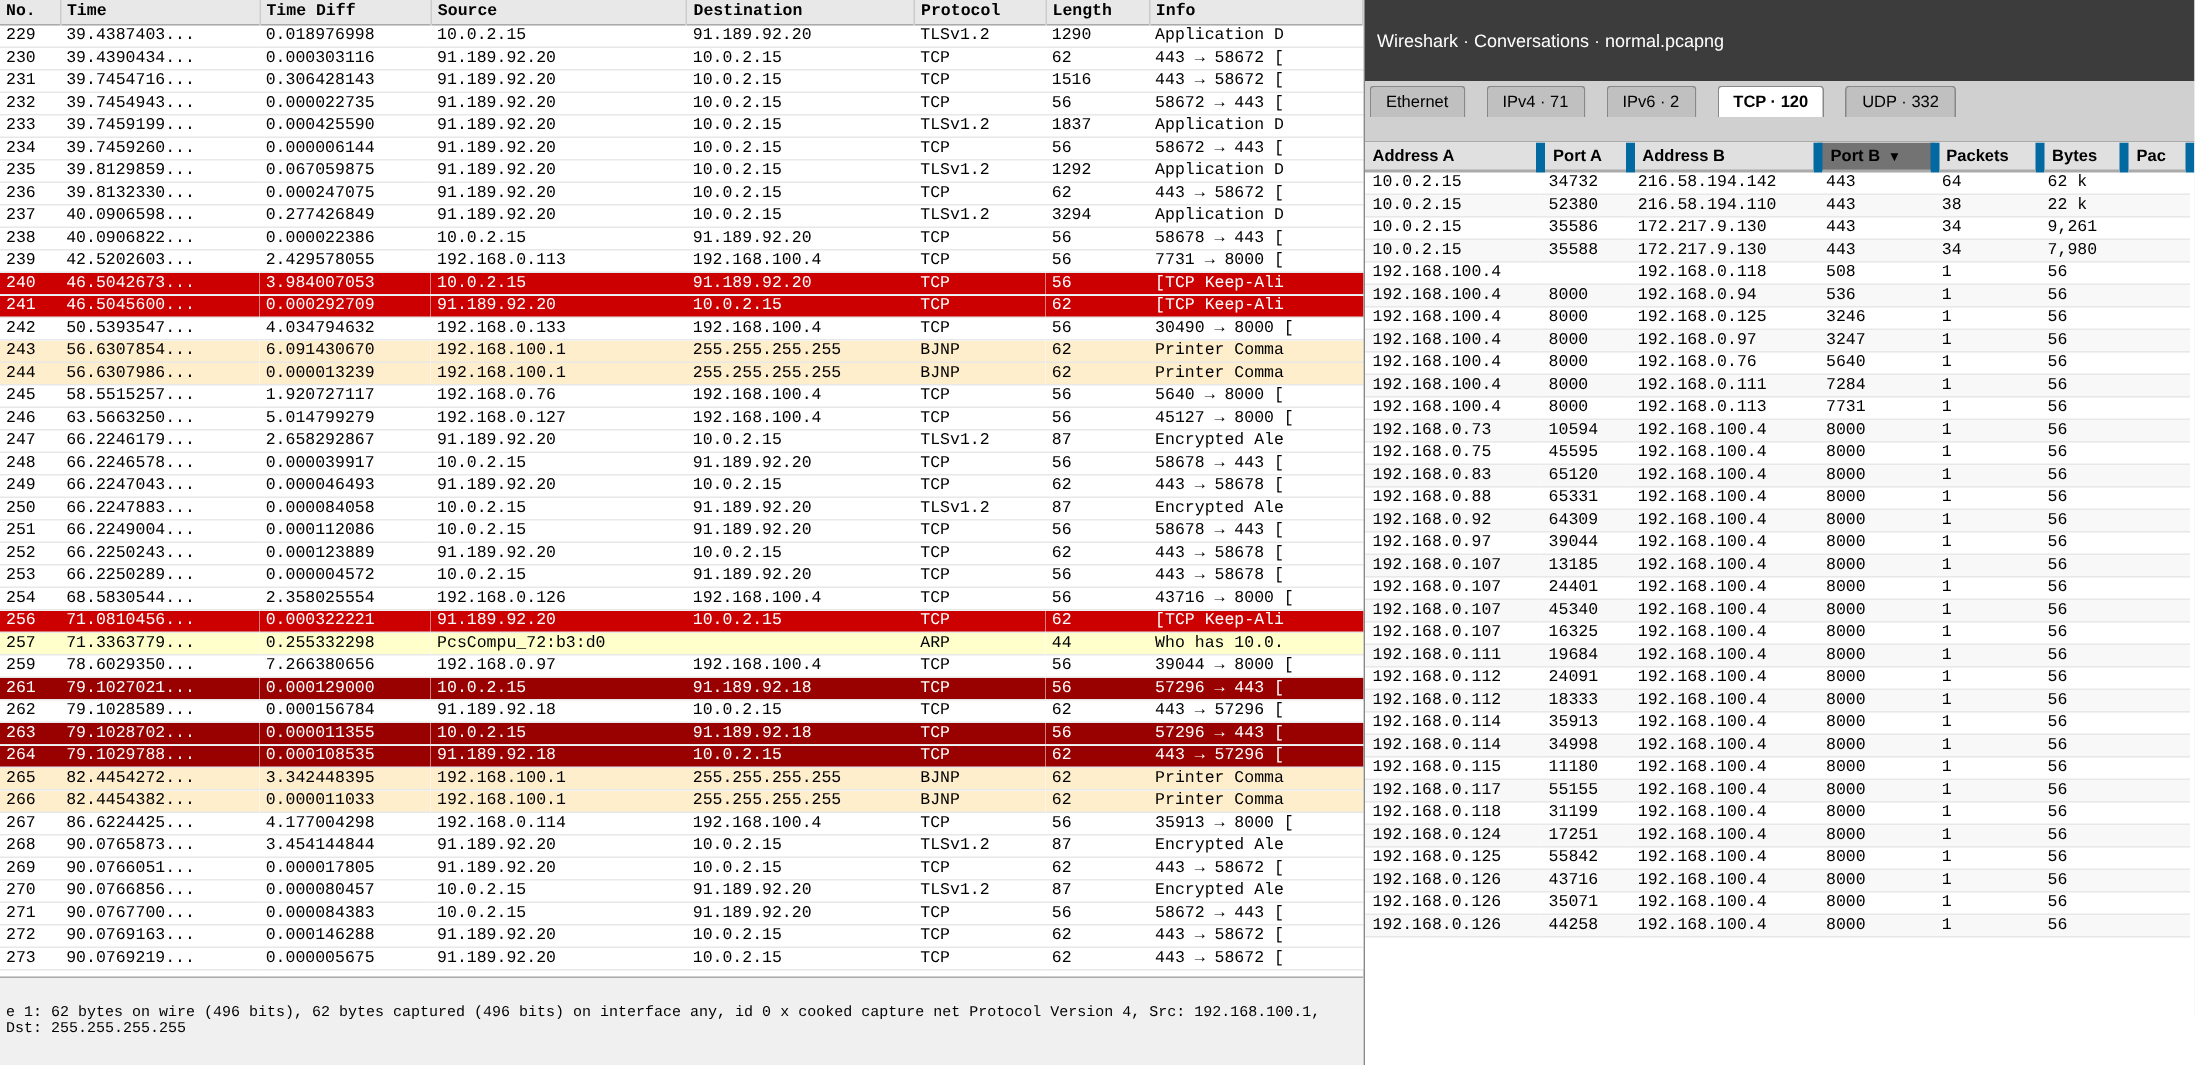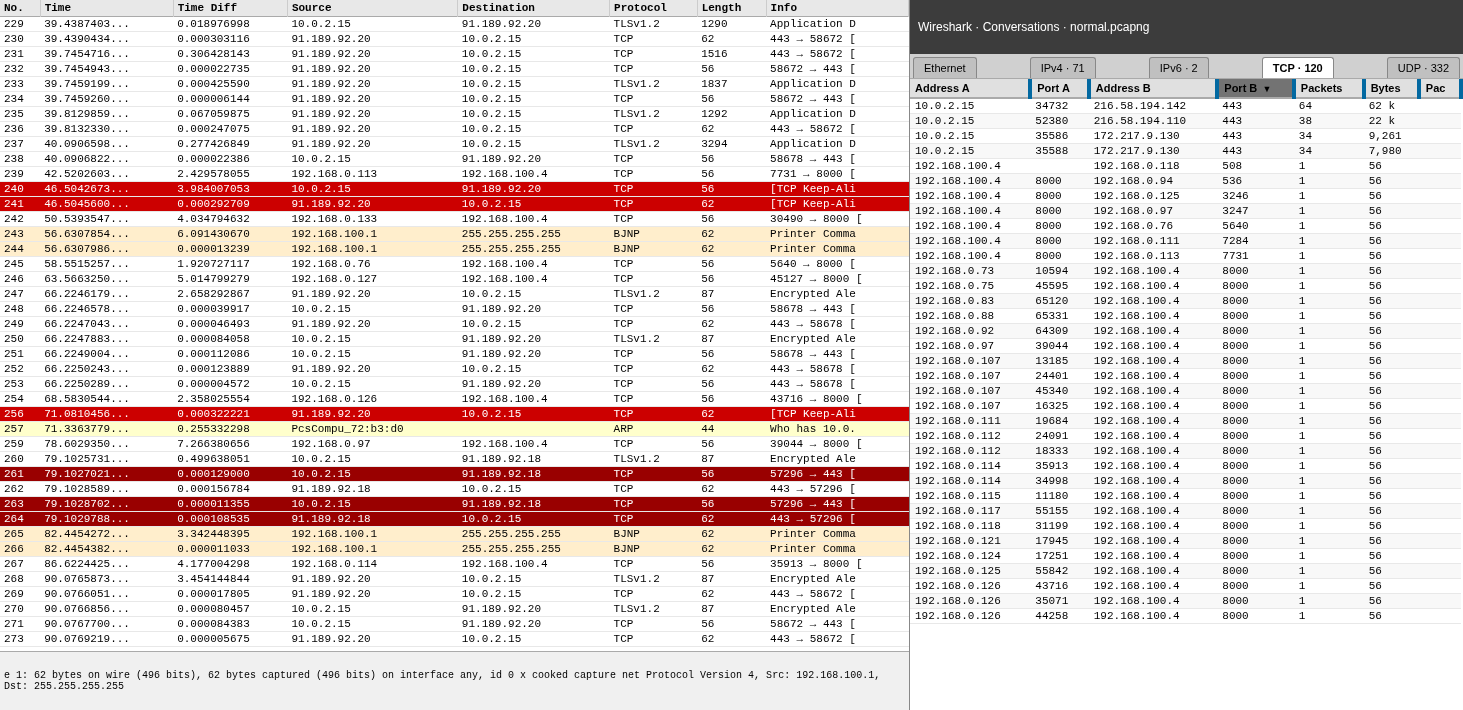--- a/index.html
+++ b/index.html
@@ -83,24 +83,23 @@
       color: #ffffff;
       padding: 20px 8px;
       font-size: 12px;
       font-family: sans-serif;
     }
 
     #conv-tabs {
       display: flex;
       background: #d0d0d0;
       border-bottom: 1px solid #aaa;
-      padding: 3px 3px 0;
-      gap: 2px;
+      padding: 3px 3px 16px;
+      gap: 14px;
       font-family: sans-serif;
-      justify-content: space-between;
     }
 
     .conv-tab {
       padding: 4px 10px;
       background: #c0c0c0;
       border: 1px solid #888;
       border-bottom: none;
       cursor: pointer;
       font-size: 11px;
       border-radius: 3px 3px 0 0;
@@ -128,21 +127,21 @@
 
     #conv-table thead tr {
       background: #e0e0e0;
       border-bottom: 2px solid #aaa;
     }
 
     #conv-table thead th {
       padding: 3px 5px;
       text-align: left;
       font-weight: bold;
-      border-right: 4px solid #0369a1;
+      border-right: 6px solid #0369a1;
       white-space: nowrap;
       cursor: pointer;
       user-select: none;
       color: #000;
       font-family: sans-serif;
       font-size: 11px;
     }
 
     #conv-table thead th.sorted {
       background: #737373;
@@ -466,30 +465,20 @@
           <tr class="row-normal">
             <td>259</td>
             <td>78.6029350...</td>
             <td>7.266380656</td>
             <td>192.168.0.97</td>
             <td>192.168.100.4</td>
             <td>TCP</td>
             <td>56</td>
             <td>39044 → 8000 [</td>
           </tr>
-          <tr class="row-normal">
-            <td>260</td>
-            <td>79.1025731...</td>
-            <td>0.499638051</td>
-            <td>10.0.2.15</td>
-            <td>91.189.92.18</td>
-            <td>TLSv1.2</td>
-            <td>87</td>
-            <td>Encrypted Ale</td>
-          </tr>
           <tr class="row-dark-red">
             <td>261</td>
             <td>79.1027021...</td>
             <td>0.000129000</td>
             <td>10.0.2.15</td>
             <td>91.189.92.18</td>
             <td>TCP</td>
             <td>56</td>
             <td>57296 → 443 [</td>
           </tr>
@@ -585,20 +574,30 @@
           </tr>
           <tr class="row-normal">
             <td>271</td>
             <td>90.0767700...</td>
             <td>0.000084383</td>
             <td>10.0.2.15</td>
             <td>91.189.92.20</td>
             <td>TCP</td>
             <td>56</td>
             <td>58672 → 443 [</td>
+          </tr>
+          <tr class="row-normal">
+            <td>272</td>
+            <td>90.0769163...</td>
+            <td>0.000146288</td>
+            <td>91.189.92.20</td>
+            <td>10.0.2.15</td>
+            <td>TCP</td>
+            <td>62</td>
+            <td>443 → 58672 [</td>
           </tr>
           <tr class="row-normal">
             <td>273</td>
             <td>90.0769219...</td>
             <td>0.000005675</td>
             <td>91.189.92.20</td>
             <td>10.0.2.15</td>
             <td>TCP</td>
             <td>62</td>
             <td>443 → 58672 [</td>
@@ -893,29 +892,20 @@
           <tr>
             <td>192.168.0.118</td>
             <td>31199</td>
             <td>192.168.100.4</td>
             <td>8000</td>
             <td>1</td>
             <td>56</td>
             <td></td>
           </tr>
           <tr>
-            <td>192.168.0.121</td>
-            <td>17945</td>
-            <td>192.168.100.4</td>
-            <td>8000</td>
-            <td>1</td>
-            <td>56</td>
-            <td></td>
-          </tr>
-          <tr>
             <td>192.168.0.124</td>
             <td>17251</td>
             <td>192.168.100.4</td>
             <td>8000</td>
             <td>1</td>
             <td>56</td>
             <td></td>
           </tr>
           <tr>
             <td>192.168.0.125</td>

